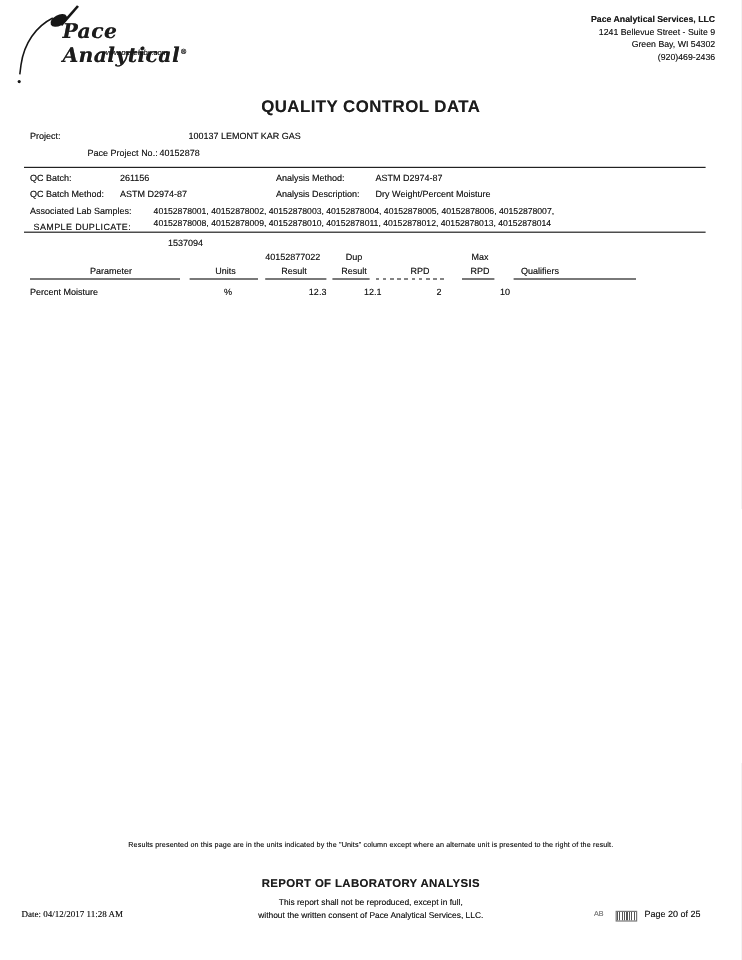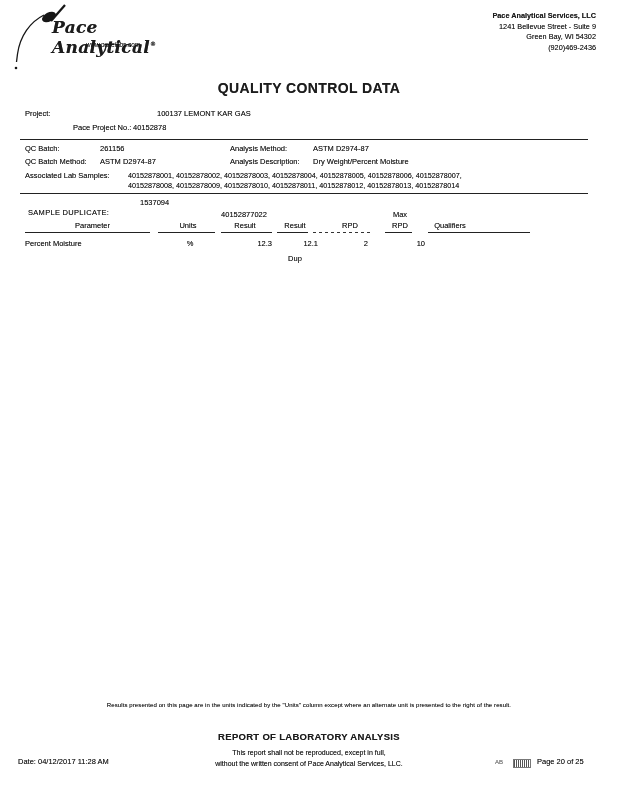--- a/index.html
+++ b/index.html
@@ -71,25 +71,25 @@
   <div class="abs fs" style="left:100px;top:157px;">ASTM D2974-87</div>
   <div class="abs fs" style="left:230px;top:157px;">Analysis Description:</div>
   <div class="abs fs" style="left:313px;top:157px;">Dry Weight/Percent Moisture</div>
 
   <div class="abs fs" style="left:25px;top:171px;">Associated Lab Samples:</div>
   <div class="abs fs" style="left:128px;top:171px;font-size:7.2px;">40152878001, 40152878002, 40152878003, 40152878004, 40152878005, 40152878006, 40152878007,</div>
   <div class="abs fs" style="left:128px;top:181px;font-size:7.2px;">40152878008, 40152878009, 40152878010, 40152878011, 40152878012, 40152878013, 40152878014</div>
 
   <div class="rule" style="left:20px;top:193px;width:568px;"></div>
 
-  <div class="abs fs" style="left:28px;top:208px;letter-spacing:.3px;">SAMPLE DUPLICATE:</div>
+  <div class="abs fs" style="left:28px;top:185px;letter-spacing:.3px;">SAMPLE DUPLICATE:</div>
   <div class="abs fs" style="left:140px;top:198px;">1537094</div>
 
   <div class="abs fs center" style="left:194px;top:210px;width:100px;">40152877022</div>
-  <div class="abs fs center" style="left:270px;top:210px;width:50px;margin-top:44px;">Dup</div>
+  <div class="abs fs center" style="left:270px;top:210px;width:50px;">Dup</div>
   <div class="abs fs center" style="left:375px;top:210px;width:50px;">Max</div>
 
   <div class="abs fs center" style="left:50px;top:221px;width:85px;">Parameter</div>
   <div class="abs fs center" style="left:163px;top:221px;width:50px;">Units</div>
   <div class="abs fs center" style="left:220px;top:221px;width:50px;">Result</div>
   <div class="abs fs center" style="left:270px;top:221px;width:50px;">Result</div>
   <div class="abs fs center" style="left:325px;top:221px;width:50px;">RPD</div>
   <div class="abs fs center" style="left:375px;top:221px;width:50px;">RPD</div>
   <div class="abs fs center" style="left:415px;top:221px;width:70px;">Qualifiers</div>
 
@@ -109,18 +109,18 @@
     <div class="abs fs right" style="left:318px;top:239px;width:50px;">2</div>
     <div class="abs fs right" style="left:375px;top:239px;width:50px;">10</div>
     <div class="abs fs" style="left:440px;top:239px;"></div>
   </div>
 
   <div class="abs fs-small center" style="left:0;top:701px;width:100%;letter-spacing:.1px;">Results presented on this page are in the units indicated by the "Units" column except where an alternate unit is presented to the right of the result.</div>
 
   <div class="abs center bold" style="left:0;top:731px;width:100%;font-size:9.5px;letter-spacing:.3px;">REPORT OF LABORATORY ANALYSIS</div>
   <div class="abs center" style="left:0;top:749px;width:100%;font-size:7px;">This report shall not be reproduced, except in full,</div>
   <div class="abs center" style="left:0;top:760px;width:100%;font-size:7px;">without the written consent of Pace Analytical Services, LLC.</div>
-  <div class="abs fs" style="left:18px;top:757px;">Date: 04/12/2017 11:28 AM</div>
+  <div class="abs fs" style="left:18px;top:757px;font-family:Liberation Serif, serif;">Date: 04/12/2017 11:28 AM</div>
   <div class="abs stamp" style="left:495px;top:759px;">AB</div>
   <div class="minibar"></div>
   <div class="abs fs" style="left:537px;top:757px;">Page 20 of 25</div>
 
 </div>
 
 </body></html>

